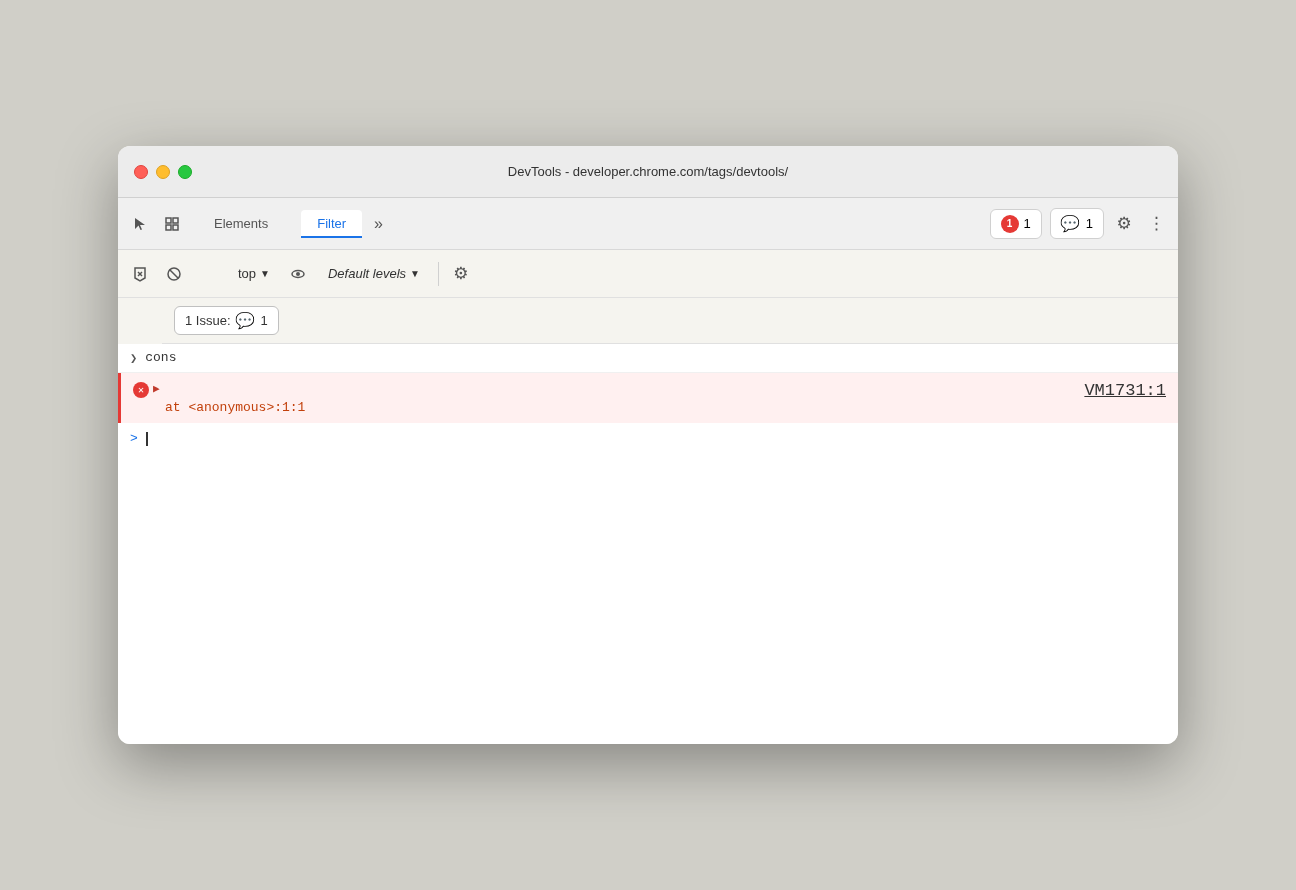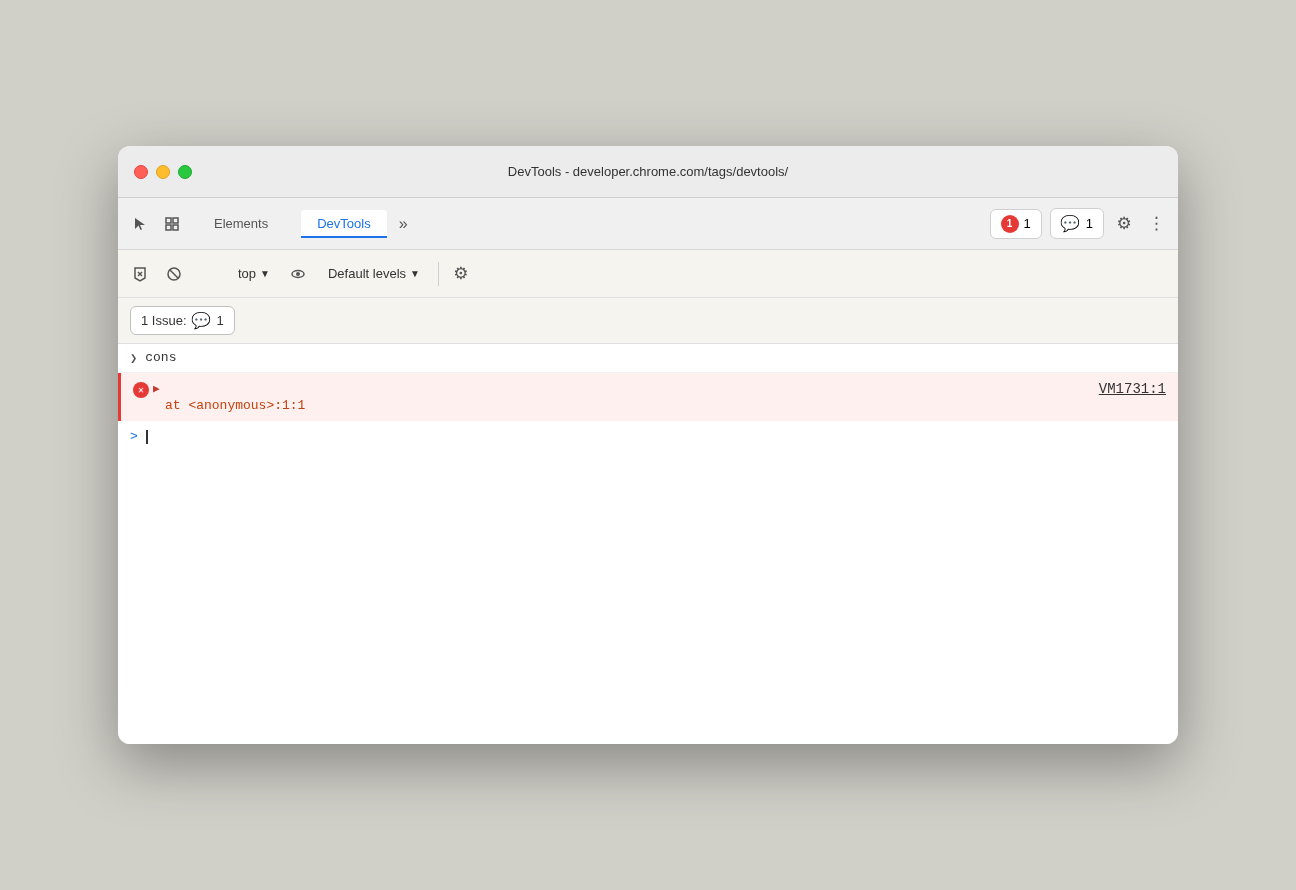--- a/index.html
+++ b/index.html
@@ -202,37 +202,39 @@
 
     .default-levels {
       display: flex;
       align-items: center;
       gap: 4px;
       padding: 4px 10px;
       border-radius: 4px;
       cursor: pointer;
       font-size: 13px;
       color: #333;
+      font-style: italic;
     }
 
     .divider-v {
       width: 1px;
       height: 24px;
       background: #d0d0d0;
       margin: 0 2px;
     }
 
     
     .issue-bar {
       background: #f5f4ef;
       padding: 8px 12px;
       border-bottom: 1px solid #e0e0e0;
       display: flex;
       align-items: flex-start;
       gap: 6px;
+      margin-left: 44px;
     }
 
     .issue-btn {
       display: flex;
       align-items: center;
       gap: 5px;
       padding: 4px 10px;
       border: 1px solid #c0c0c0;
       border-radius: 6px;
       background: #fff;
@@ -308,21 +310,21 @@
       flex: 1;
       display: flex;
       align-items: flex-start;
       gap: 4px;
     }
 
     .error-link {
       color: #333;
       text-decoration: underline;
       font-family: 'Courier New', monospace;
-      font-size: 14px;
+      font-size: 17px;
       cursor: pointer;
       flex-shrink: 0;
     }
 
     .error-indent {
       padding-left: 32px;
       color: #c2410c;
     }
 
     .input-line {
@@ -380,21 +382,21 @@
     <div class="tool-icon">
       <svg width="16" height="16" viewBox="0 0 16 16" fill="none">
         <rect x="2" y="2" width="5" height="5" stroke="#555" stroke-width="1.5" fill="none"></rect>
         <rect x="9" y="2" width="5" height="5" stroke="#555" stroke-width="1.5" fill="none"></rect>
         <rect x="2" y="9" width="5" height="5" stroke="#555" stroke-width="1.5" fill="none"></rect>
         <rect x="9" y="9" width="5" height="5" stroke="#555" stroke-width="1.5" fill="none"></rect>
       </svg>
     </div>
     <div class="tab-group">
       <div class="tab">Elements</div>
-      <div class="tab active">DevTools</div>
+      <div class="tab active">Filter</div>
     </div>
     <div class="more-btn">»</div>
     <div class="spacer"></div>
     <div class="badge-btn">
       <div class="badge-circle-red">1</div>
       <span>1</span>
     </div>
     <div class="badge-btn">
       <span class="badge-chat">💬</span>
       <span>1</span>

